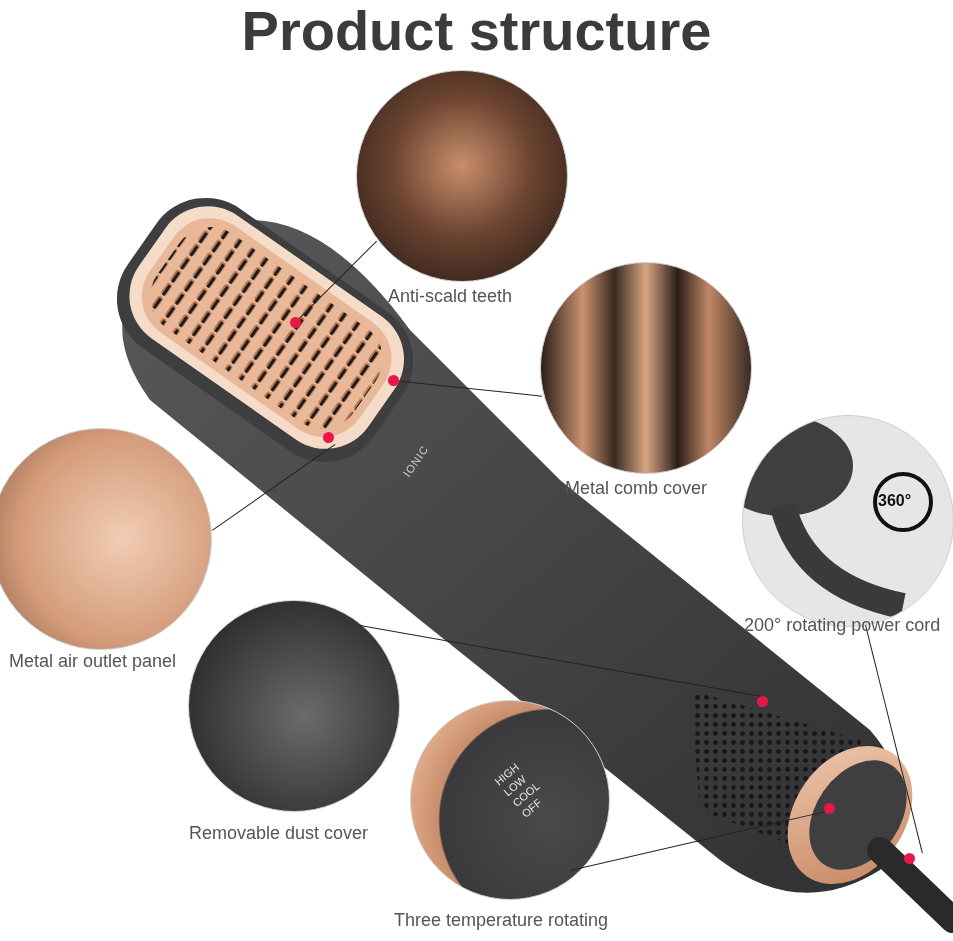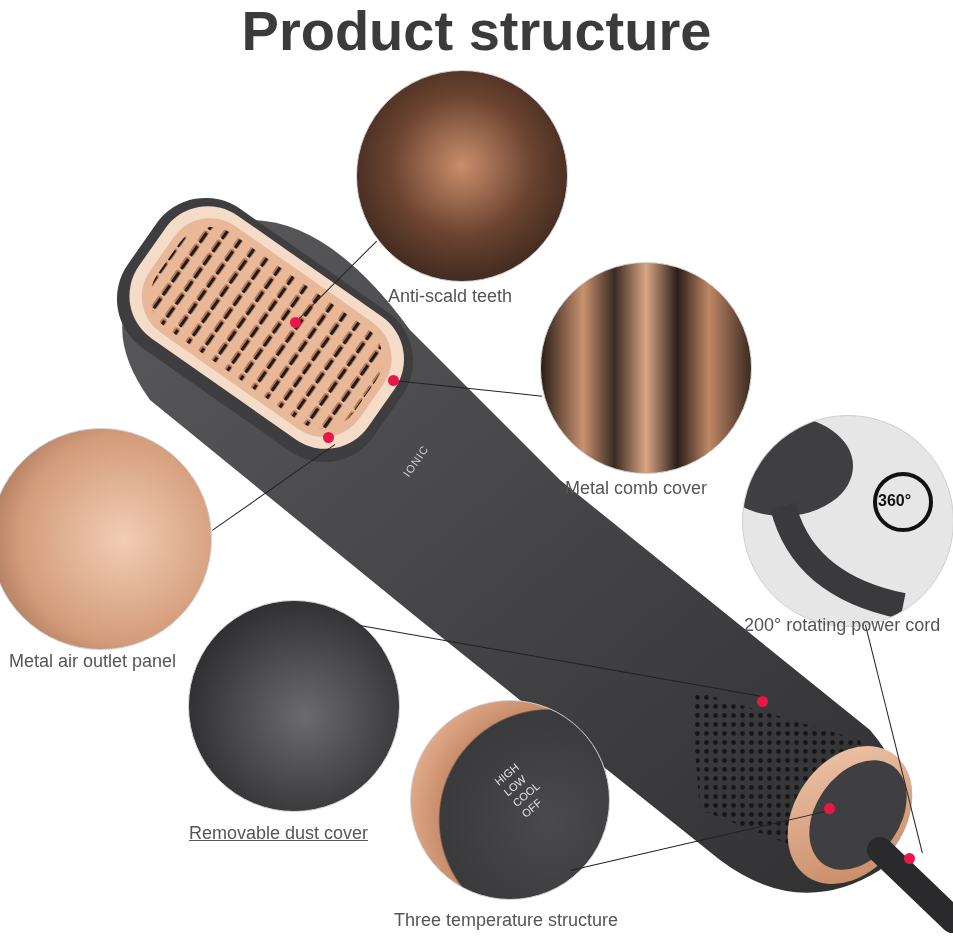--- a/index.html
+++ b/index.html
@@ -89,14 +89,14 @@
 <div class="dot" style="left:393px;top:380px;"></div>
 <div class="dot" style="left:328px;top:437px;"></div>
 <div class="dot" style="left:762px;top:701px;"></div>
 <div class="dot" style="left:829px;top:808px;"></div>
 <div class="dot" style="left:909px;top:858px;"></div>
 
 <div class="label" style="left:388px;top:286px;">Anti-scald teeth</div>
 <div class="label" style="left:565px;top:478px;">Metal comb cover</div>
 <div class="label" style="left:9px;top:651px;">Metal air outlet panel</div>
 <div class="label" style="left:744px;top:615px;">200° rotating power cord</div>
-<div class="label" style="left:189px;top:823px;text-decoration:underline;">Removable dust cover</div>
-<div class="label" style="left:394px;top:910px;">Three temperature structure</div>
+<div class="label" style="left:189px;top:823px;">Removable dust cover</div>
+<div class="label" style="left:394px;top:910px;">Three temperature rotating</div>
 
 </body></html>

